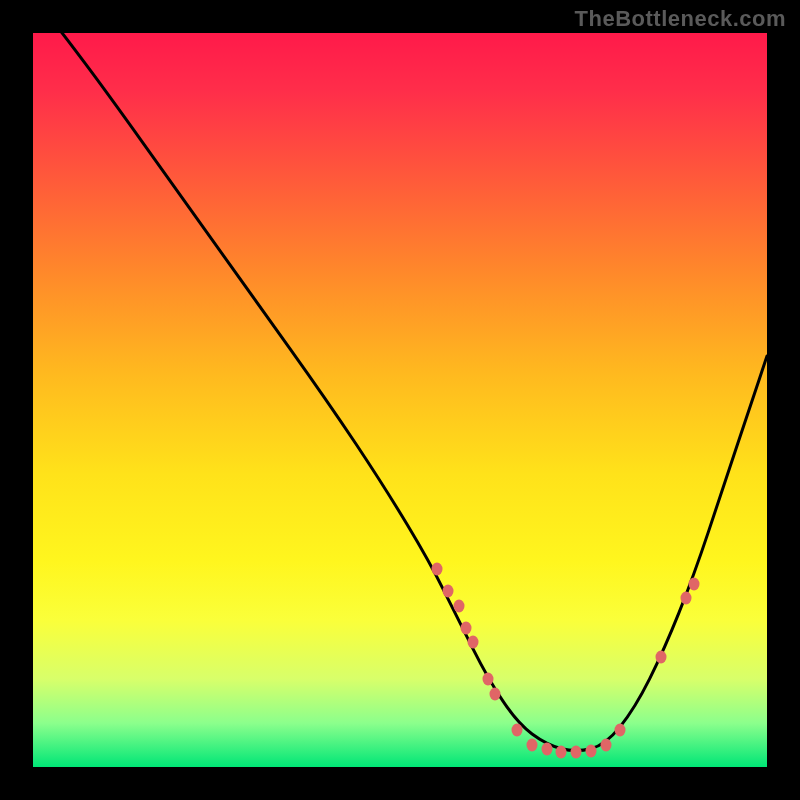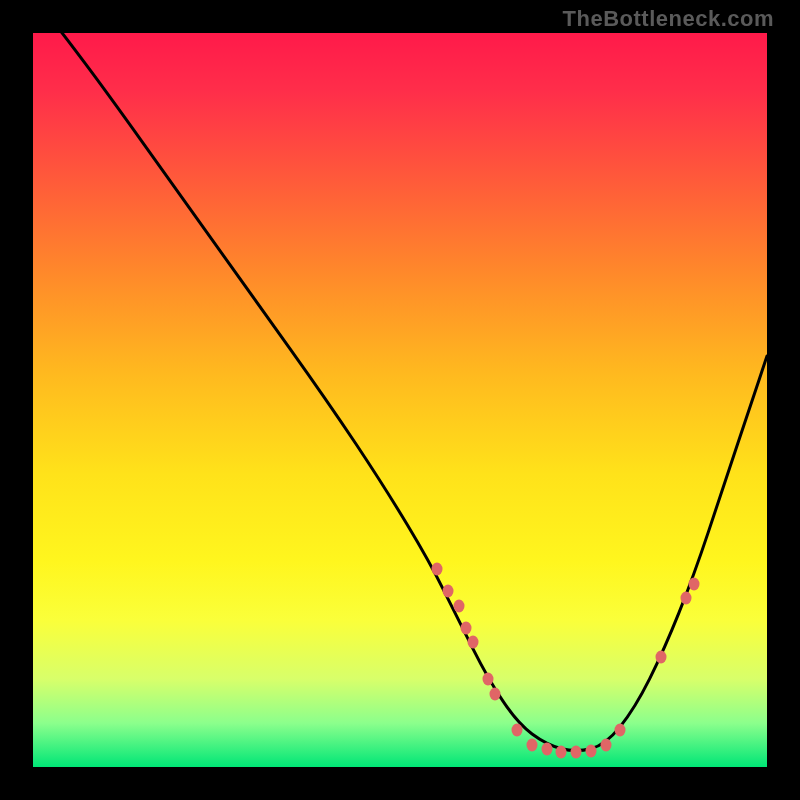--- a/index.html
+++ b/index.html
@@ -7,21 +7,21 @@
     width: 800px;
     height: 800px;
     background: #000;
     position: relative;
     overflow: hidden;
     font-family: Arial, sans-serif;
   }
   .watermark {
     position: absolute;
     top: 6px;
-    right: 26px;
+    right: 14px;
     font-size: 22px;
     font-weight: bold;
     color: #5a5a5a;
     z-index: 10;
     letter-spacing: 0.5px;
   }
   .plot {
     position: absolute;
     left: 33px;
     top: 33px;

